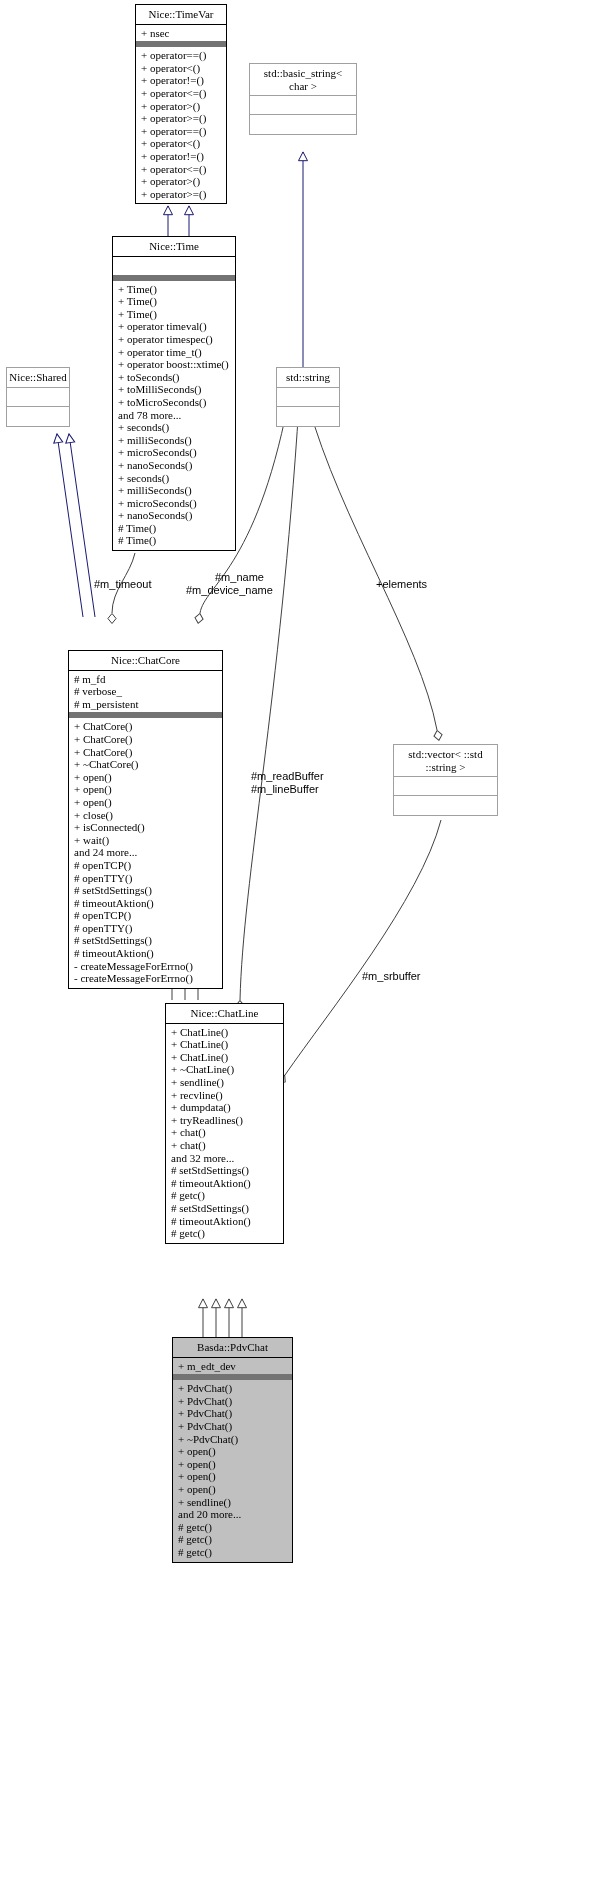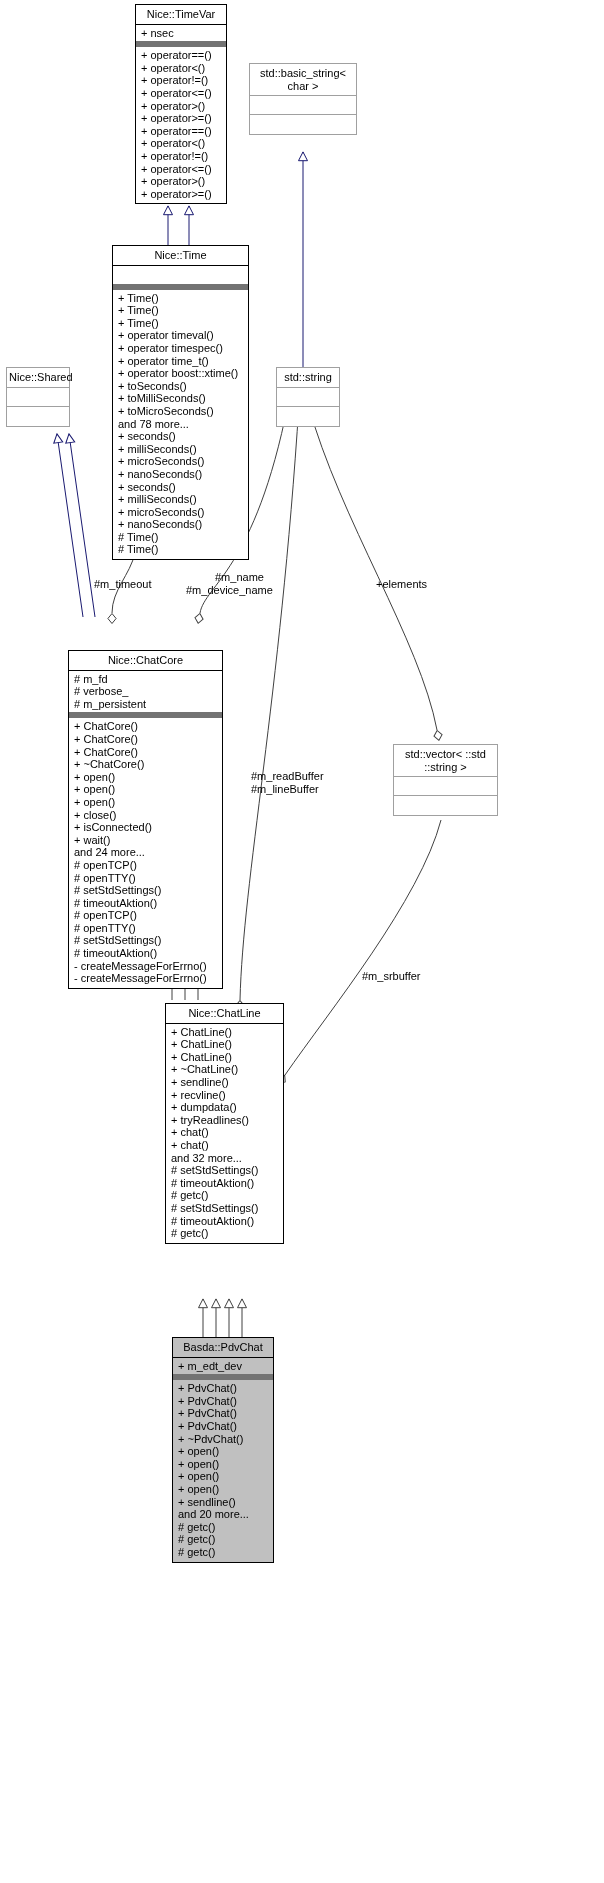--- a/index.html
+++ b/index.html
@@ -14,20 +14,21 @@
   
   .cls{
     position:absolute;
     box-sizing:border-box;
     background:#ffffff;
     border:1px solid #000000;
     font-size:11px;
     line-height:12.6px;
     color:#000000;
     z-index:5;
+    font-family:Liberation Serif, serif;
   }
   .cls.grey{ border:1px solid #a0a0a0; }
   .cls.filled{ background:#c0c0c0; }
   .cls .title{
     text-align:center;
     padding:3px 2px 3px 2px;
     border-bottom:1px solid #000000;
     white-space:pre-line;
   }
   .cls.grey .title{border-bottom:1px solid #a0a0a0;}
@@ -122,21 +123,21 @@
     </div>
   </div>
 
   <div class="cls grey" style="left:249px;top:63px;width:108px;">
     <div class="title">std::basic_string&lt;
 char &gt;</div>
     <div class="attrs empty"></div>
     <div class="ops empty"></div>
   </div>
 
-  <div class="cls" style="left:112px;top:245px;width:137px;">
+  <div class="cls" style="left:112px;top:236px;width:124px;">
     <div class="title">Nice::Time</div>
     <div class="attrs empty"></div>
     <div class="ops">
       <div class="row">+ Time()</div>
       <div class="row">+ Time()</div>
       <div class="row">+ Time()</div>
       <div class="row">+ operator timeval()</div>
       <div class="row">+ operator timespec()</div>
       <div class="row">+ operator time_t()</div>
       <div class="row">+ operator boost::xtime()</div>
@@ -224,21 +225,21 @@
       <div class="row">and 32 more...</div>
       <div class="row"># setStdSettings()</div>
       <div class="row"># timeoutAktion()</div>
       <div class="row"># getc()</div>
       <div class="row"># setStdSettings()</div>
       <div class="row"># timeoutAktion()</div>
       <div class="row"># getc()</div>
     </div>
   </div>
 
-  <div class="cls filled" style="left:172px;top:1337px;width:102px;">
+  <div class="cls filled" style="left:172px;top:1337px;width:121px;">
     <div class="title">Basda::PdvChat</div>
     <div class="attrs">
       <div class="row">+ m_edt_dev</div>
     </div>
     <div class="ops">
       <div class="row">+ PdvChat()</div>
       <div class="row">+ PdvChat()</div>
       <div class="row">+ PdvChat()</div>
       <div class="row">+ PdvChat()</div>
       <div class="row">+ ~PdvChat()</div>

